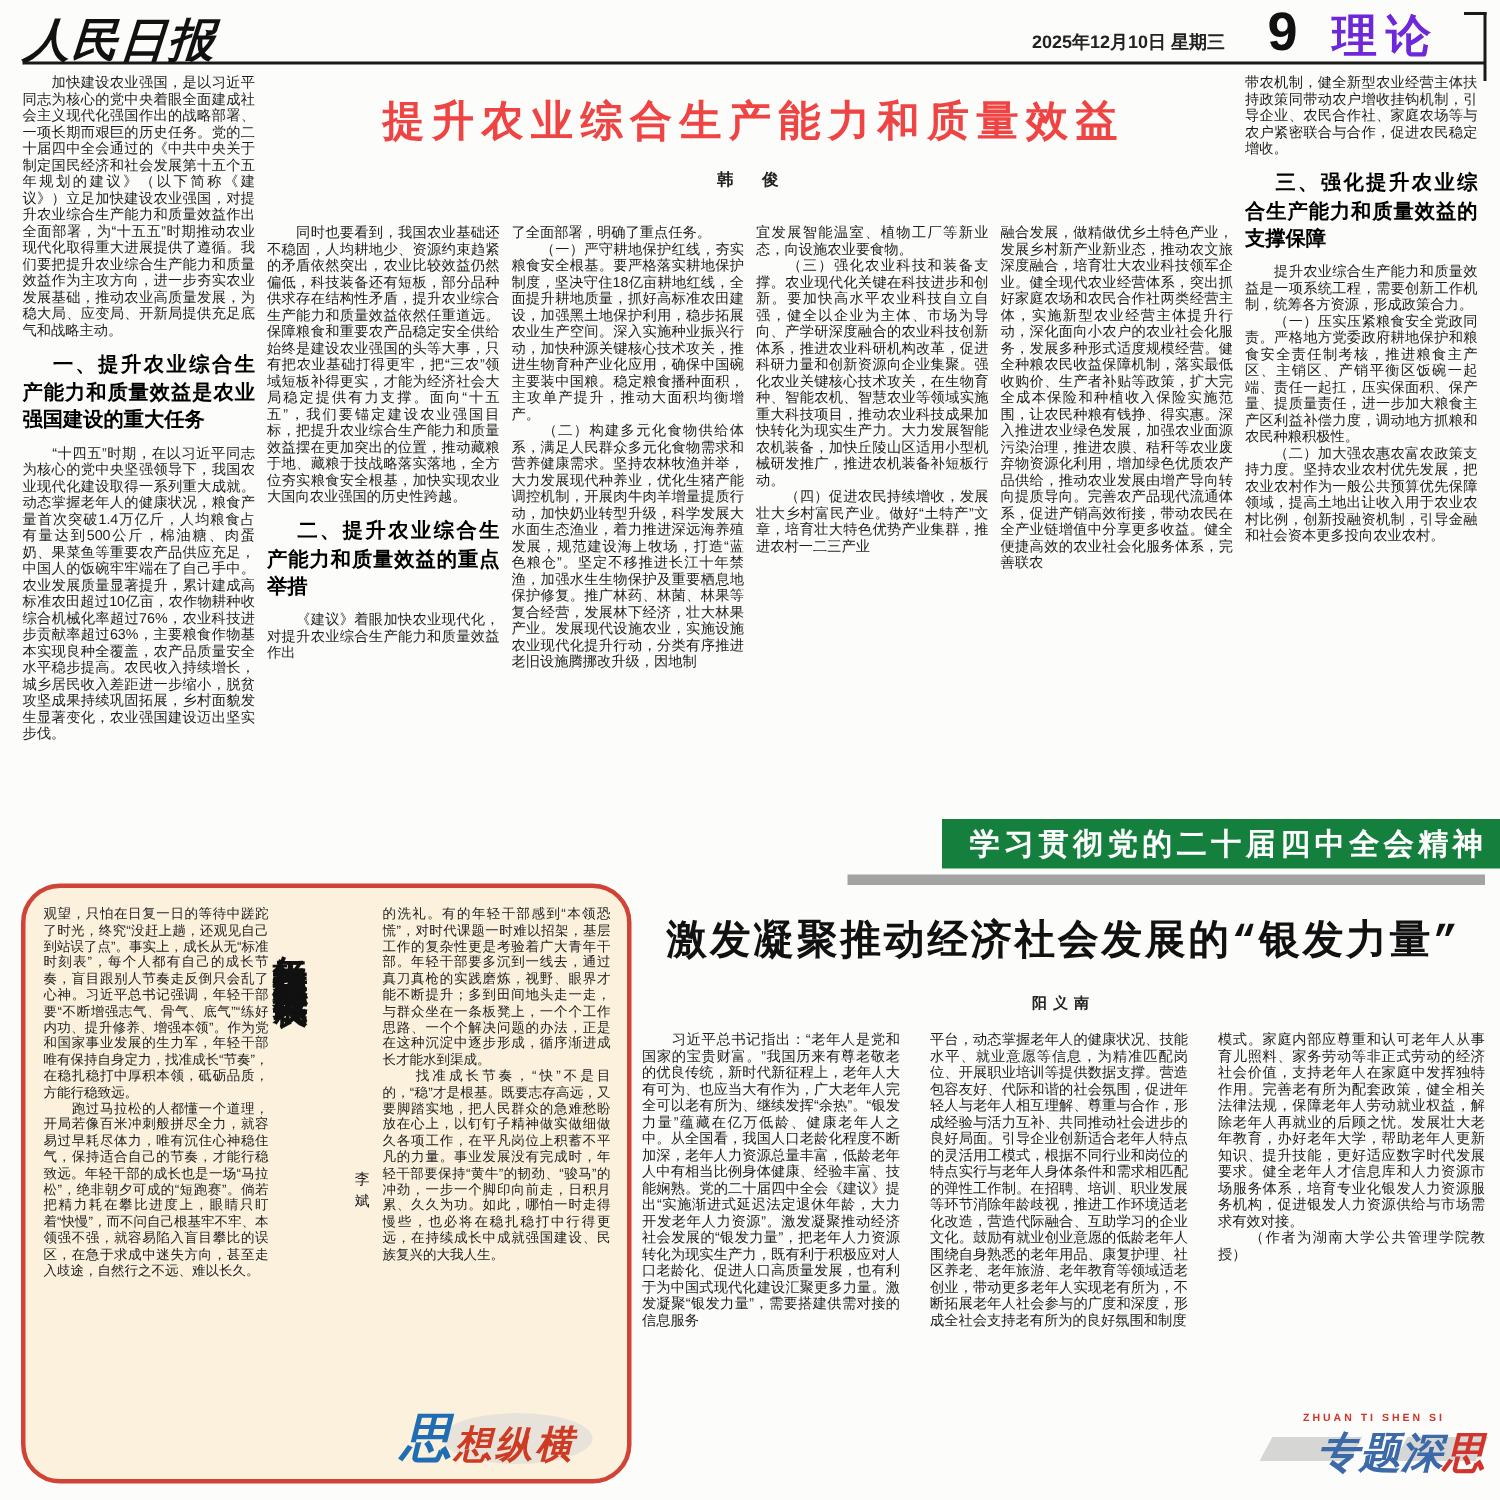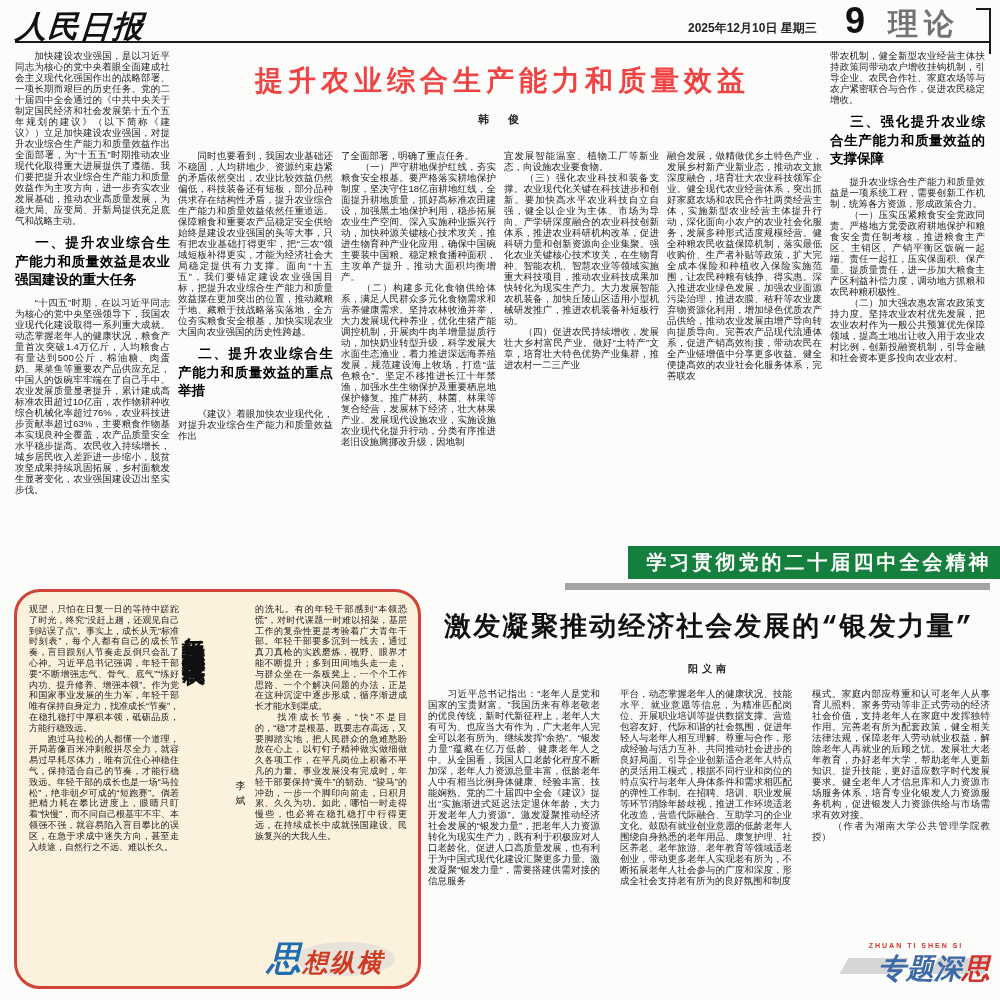--- a/index.html
+++ b/index.html
@@ -3,21 +3,21 @@
 <meta charset="utf-8">
 <style>
   html,body{margin:0;padding:0;background:#e9e9e7;}
   #page{position:relative;width:1000px;height:1000px;background:#fcfcfa;overflow:hidden;
         font-family:"Liberation Sans",sans-serif;color:#1c1c1c;margin:0 auto;}
   
   #masthead{position:absolute;left:16px;top:6px;font-family:"Liberation Serif",serif;
             font-size:31px;font-weight:bold;font-style:italic;transform:skewX(-4deg);color:#111;letter-spacing:1px;}
   #hdr-date{position:absolute;left:688px;top:20px;font-size:12px;font-weight:bold;color:#222;}
   #hdr-pagenum{position:absolute;left:845px;top:0px;font-size:36px;font-weight:bold;color:#111;}
-  #hdr-section{position:absolute;left:888px;top:4px;font-size:30px;font-weight:bold;letter-spacing:6px;color:#737373;}
+  #hdr-section{position:absolute;left:888px;top:4px;font-size:30px;font-weight:bold;letter-spacing:6px;color:#6d28d9;}
   #hdr-rule{position:absolute;left:15px;top:41px;width:975px;height:2px;background:#1a1a1a;}
   #corner-bracket{position:absolute;left:976px;top:8px;width:13px;height:44px;
                   border-top:2px solid #1a1a1a;border-right:2px solid #1a1a1a;}
   
   .col{position:absolute;width:155px;font-size:9.5px;line-height:11px;text-align:justify;
        overflow:hidden;color:#1d1d1d;}
   .pre{white-space:pre-line;}
   .sec-h{font-size:13.5px;line-height:18.5px;font-weight:bold;color:#000;margin:8px 0 7px;text-indent:1.5em;}
   #headline-box{position:absolute;left:175px;top:50px;width:655px;height:96px;background:#fcfcfa;z-index:3;text-align:center;}
   #main-title{font-size:28px;font-weight:900;letter-spacing:5px;color:#ef4444;margin-top:12px;}

